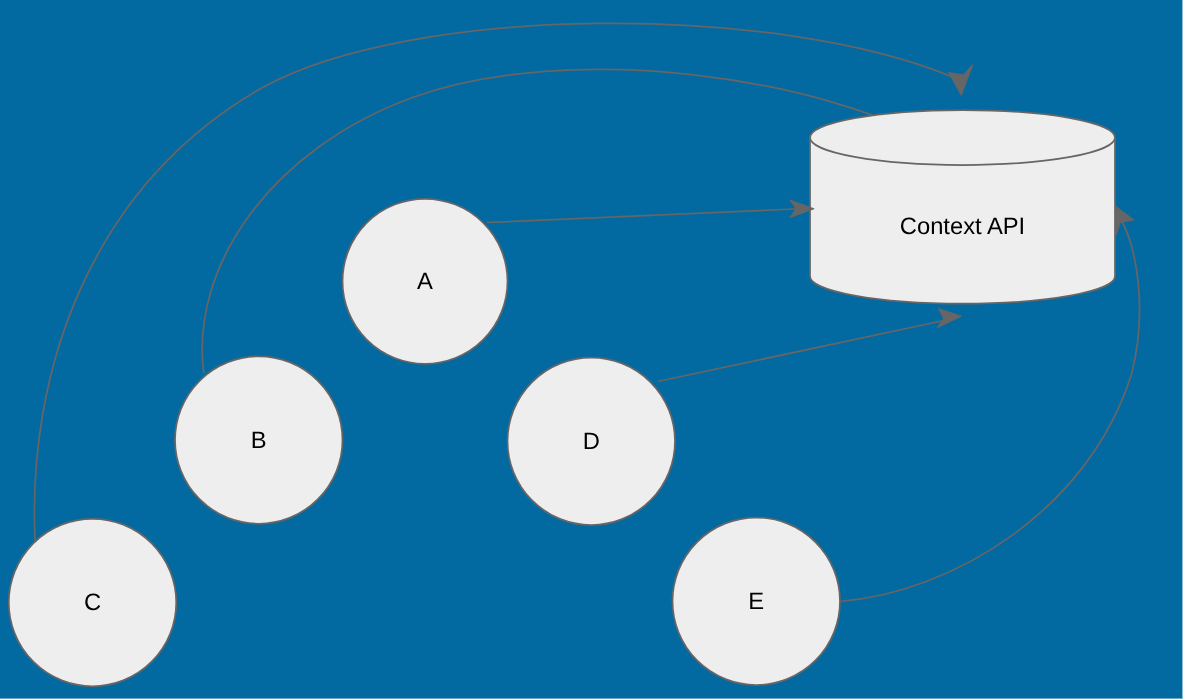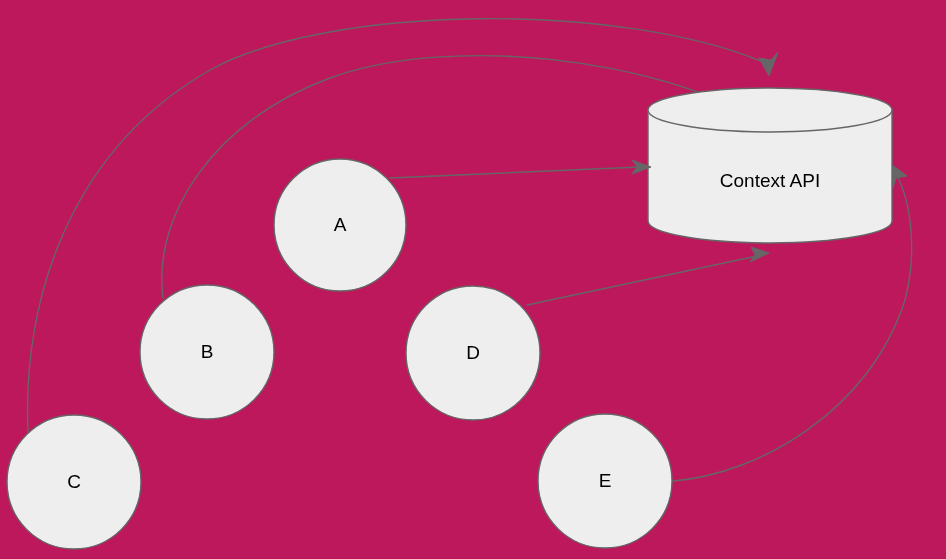--- a/index.html
+++ b/index.html
@@ -10,21 +10,21 @@
   body {
     width: 946px;
     height: 559px;
     font-family: "Liberation Sans", sans-serif;
     overflow: hidden;
   }
   #diagram-canvas {
     position: relative;
     width: 946px;
     height: 559px;
-    background: #be185d;
+    background: #0369a1;
   }
   svg.diagram-svg {
     display: block;
     width: 946px;
     height: 559px;
   }
   .node-shape {
     fill: #eeeeee;
     stroke: #666666;
     stroke-width: 1.4;

